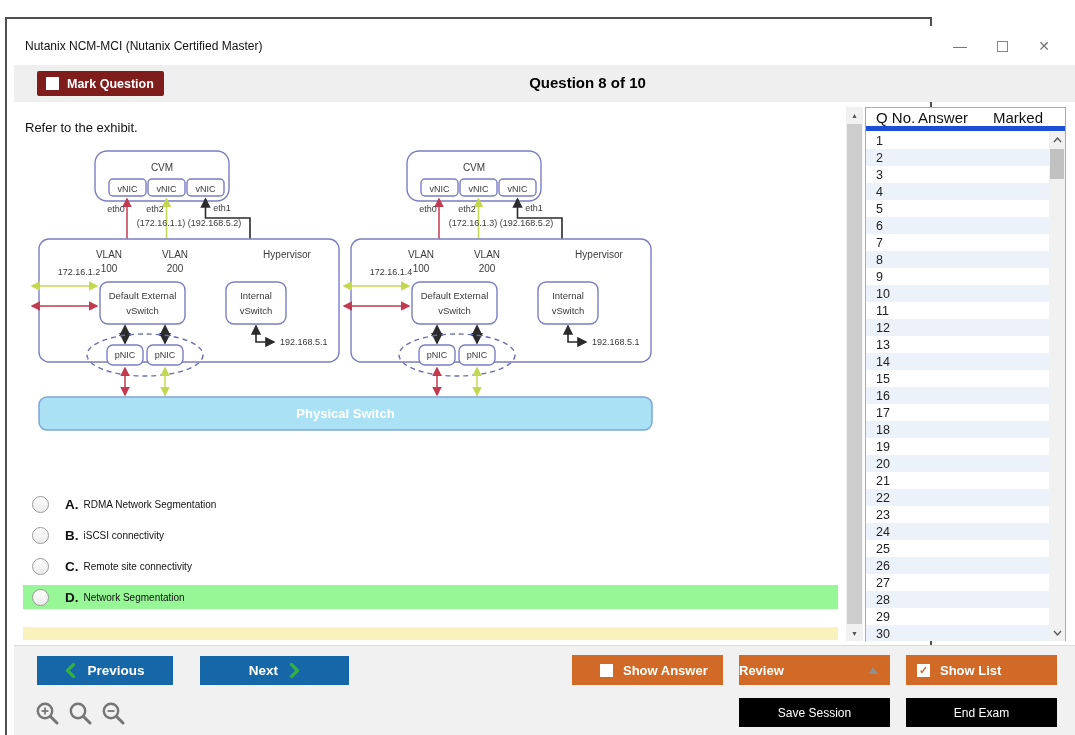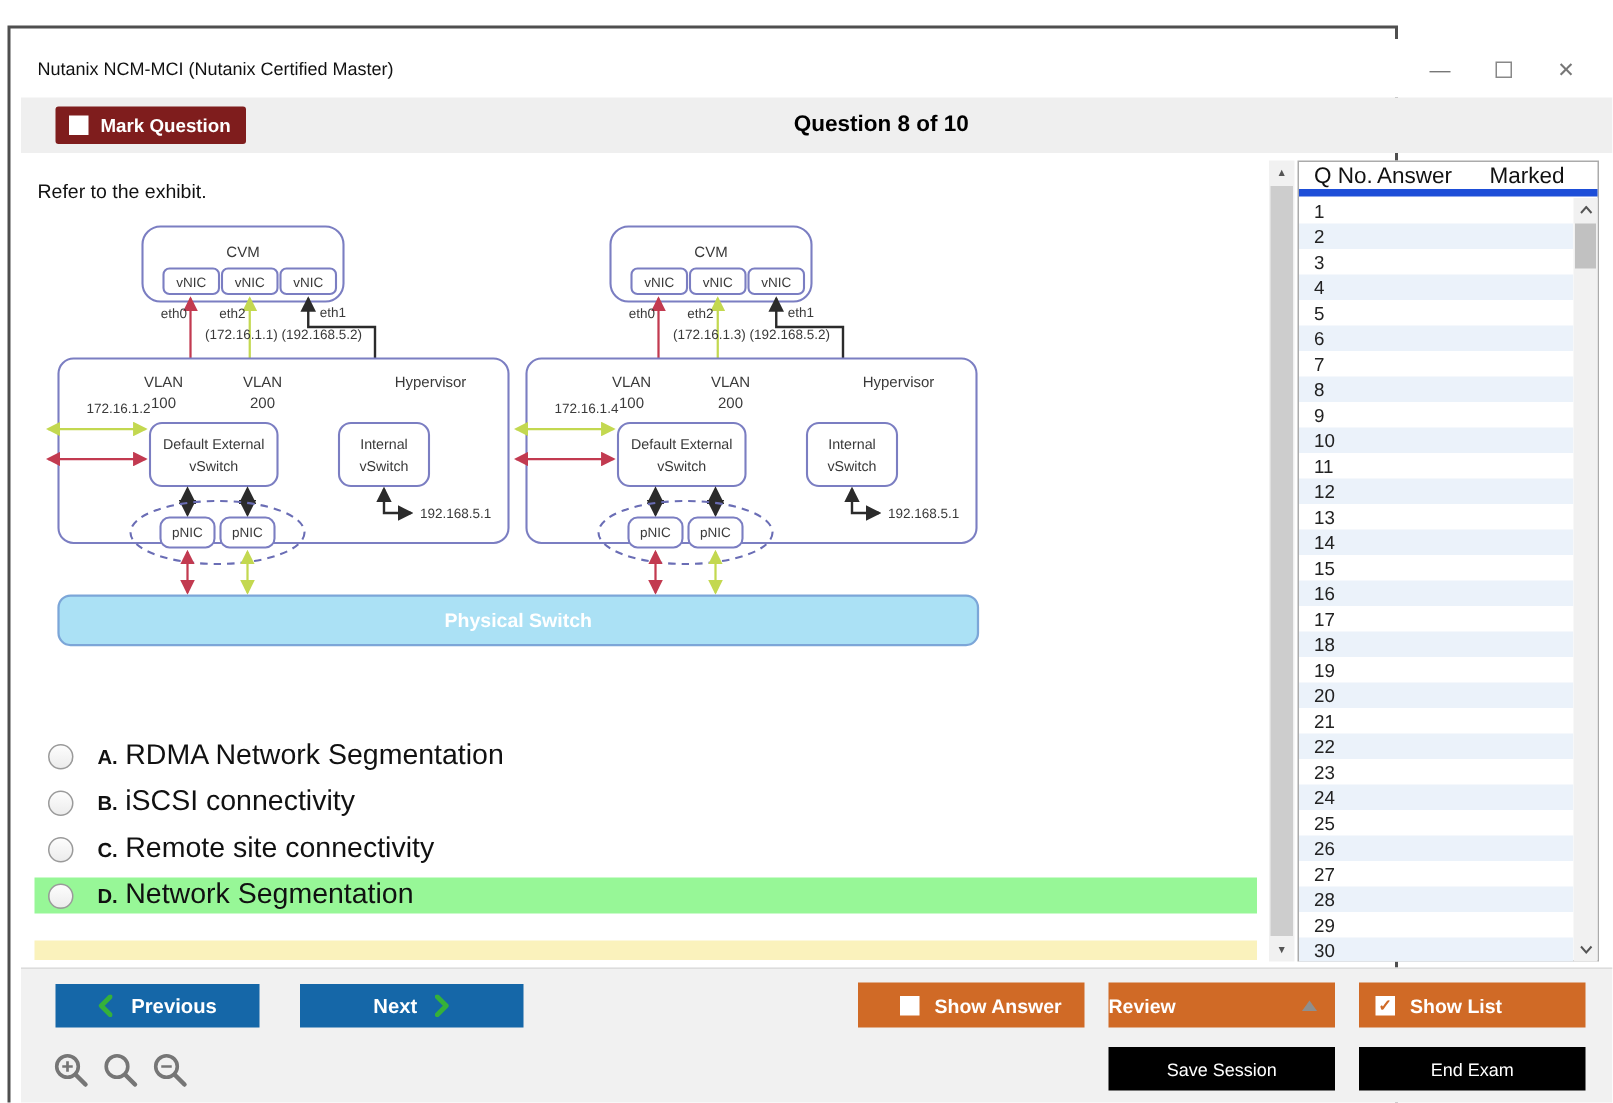--- a/index.html
+++ b/index.html
@@ -25,21 +25,21 @@
   
   .content { position:absolute; left:7px; top:83px; width:832px; height:543px; background:#fff; }
   .exhibit-intro { position:absolute; left:11px; top:18px; font-size:13px; color:#111; }
   #diagram-svg { position:absolute; left:9px; top:43px; }
   #diagram-svg text { font-family:"Liberation Sans", sans-serif; }
   .question-text { position:absolute; left:11px; top:353px; font-size:13.5px; color:#111; }
 
   .option-row { position:absolute; left:9px; width:815px; height:24px; display:flex; align-items:center; }
   .radio { width:17px; height:17px; border-radius:50%; border:1px solid #9a9a9a; background:linear-gradient(#fdfdfd,#ececec); margin-left:9px; flex:0 0 auto; }
   .opt-letter { font-size:13.5px; font-weight:bold; color:#111; margin-left:16px; }
-  .opt-text { font-size:19px; color:#111; margin-left:5px; }
+  .opt-text { font-size:10px; color:#111; margin-left:5px; }
 
   .partial-row { position:absolute; left:9px; top:525px; width:815px; height:13px; }
 
   
   .main-scroll { position:absolute; left:839px; top:88px; width:17px; height:534px; background:#f1f1f1; }
   .sb-arrow { position:absolute; left:0; width:17px; height:16px; display:flex; align-items:center; justify-content:center; font-size:7px; color:#555; }
   .main-scroll .thumb { position:absolute; left:1px; top:17px; width:15px; height:500px; background:#cdcdcd; }
 
   
   .qlist { position:absolute; left:858px; top:88px; width:201px; height:534px; background:#fff; border:1px solid #ababab; }

